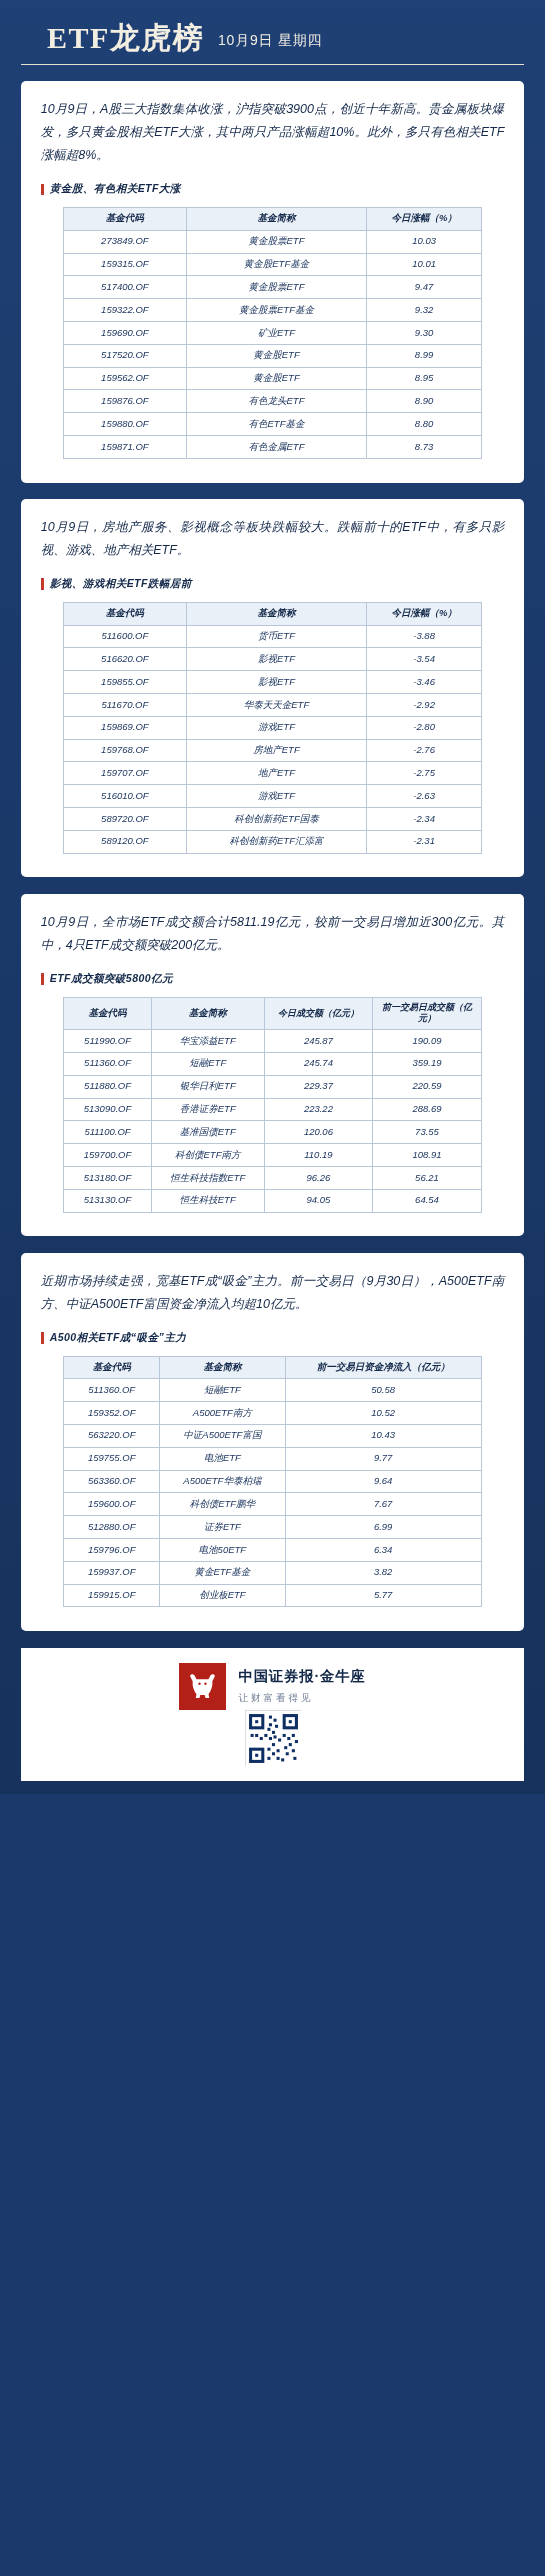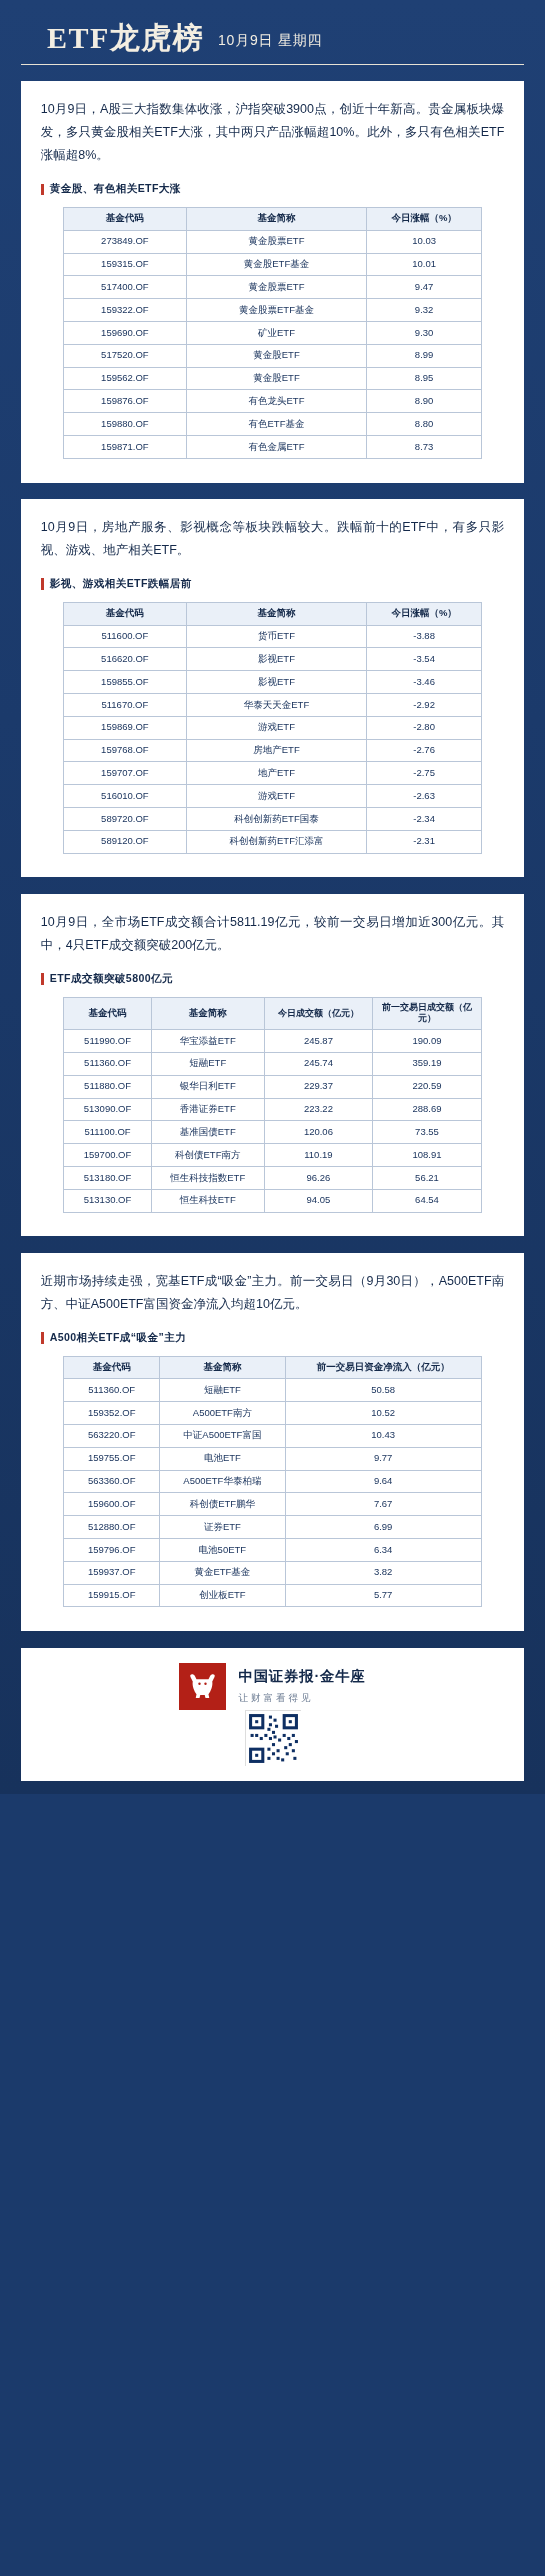--- a/index.html
+++ b/index.html
@@ -36,21 +36,22 @@
     color: #f3eee2;
     font-size: 14px;
     padding-bottom: 3px;
     letter-spacing: 0.8px;
   }
   
   .card {
     background: #ffffff;
     margin: 16.7px 21px 0 21px;
     padding: 16.7px 19.7px 19.7px 19.7px;
-    border-radius: 0;
+    border-radius: 5px;
+    font-style: italic;
   }
   .lede {
     font-size: 12.5px;
     line-height: 1.85;
     color: #14294a;
     text-align: justify;
     margin: 0 0 15px 0;
     text-indent: 0;
     font-family: "Liberation Sans","DejaVu Sans",sans-serif;
   }

